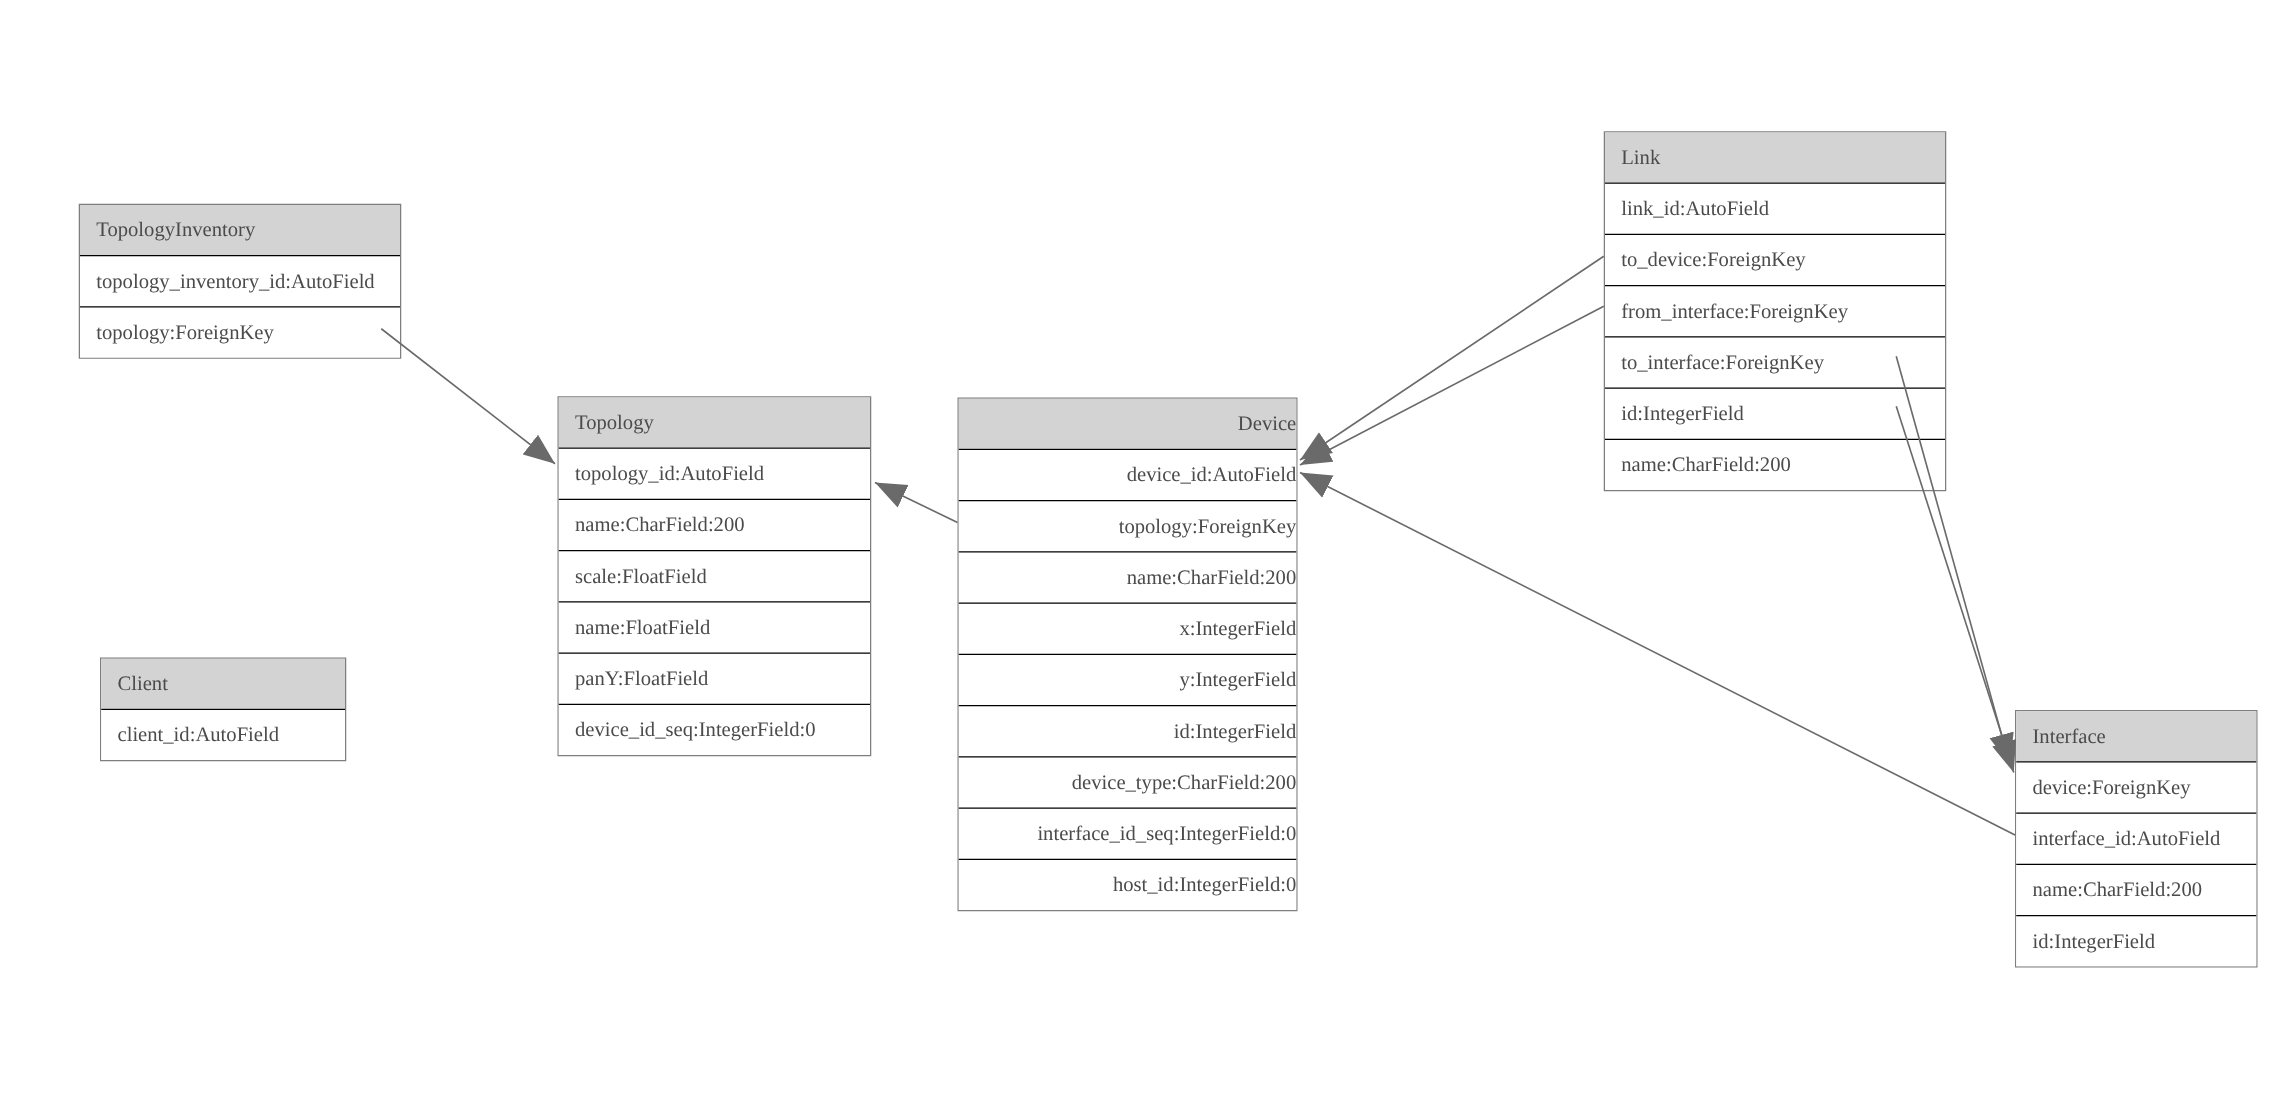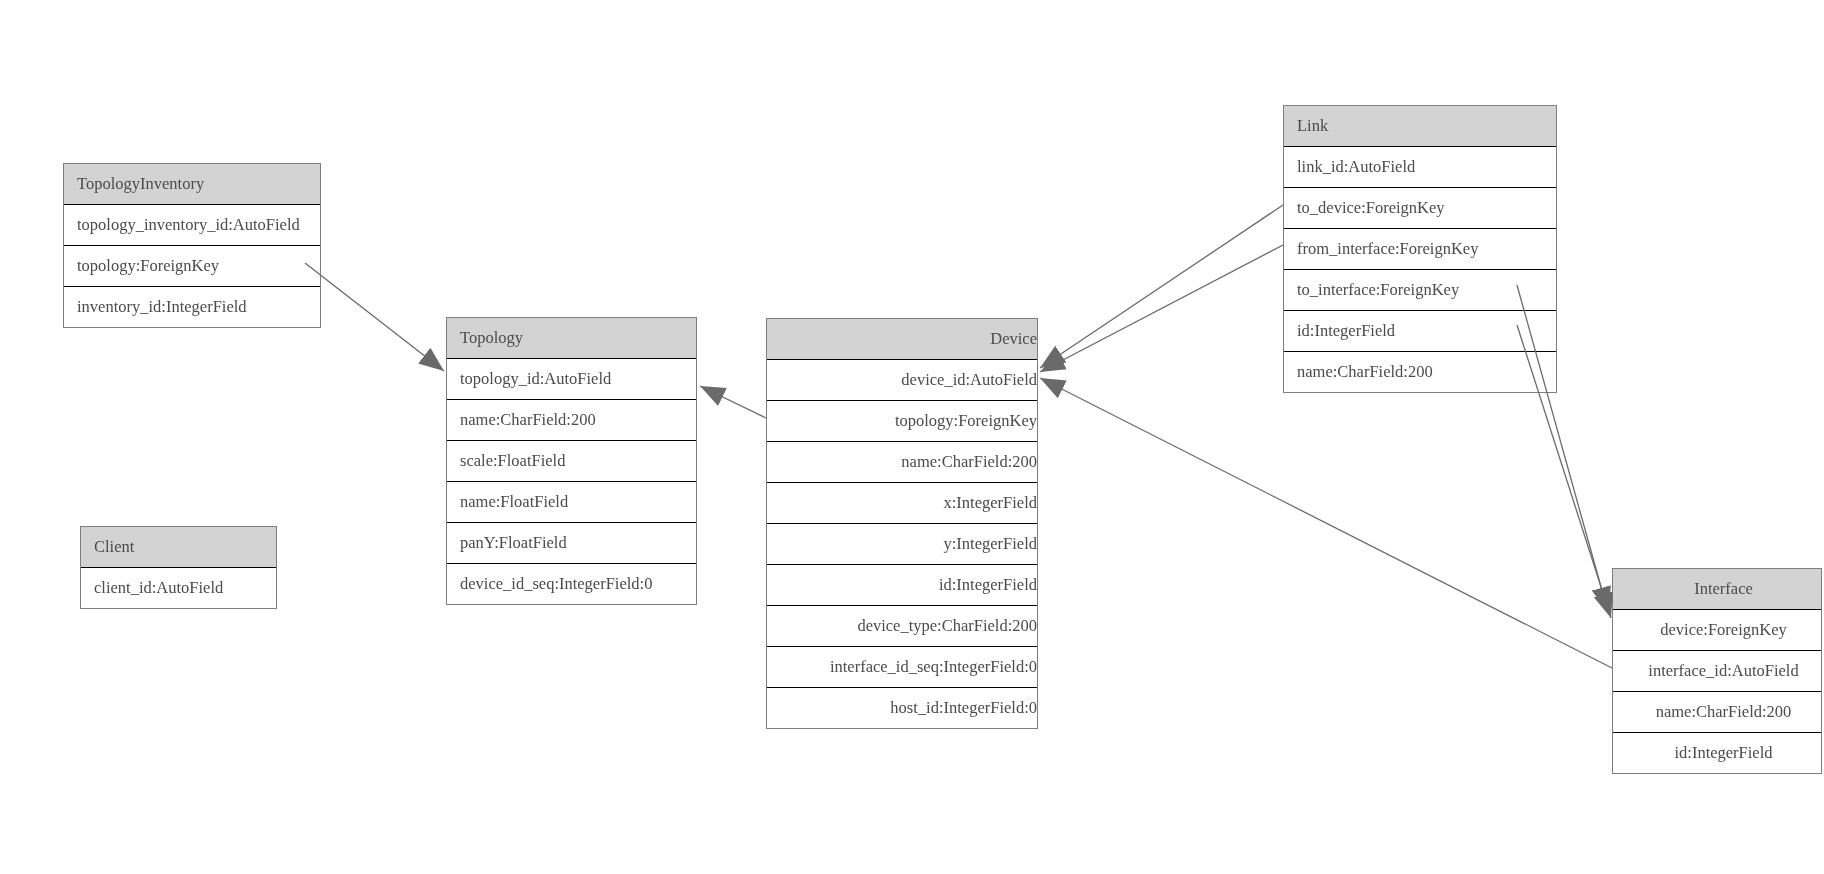--- a/index.html
+++ b/index.html
@@ -62,21 +62,20 @@
 </style>
 </head>
 <body>
 
 <div id="canvas">
 
   <div class="entity" style="left:22px; top:163px; width:258px;margin-left:41px;">
     <div class="entity-header">TopologyInventory</div>
     <div class="entity-row">topology_inventory_id:AutoField</div>
     <div class="entity-row">topology:ForeignKey</div>
-    <div class="entity-row">inventory_id:IntegerField</div>
   </div>
 
   <div class="entity" style="left:446px; top:317px; width:251px;">
     <div class="entity-header">Topology</div>
     <div class="entity-row">topology_id:AutoField</div>
     <div class="entity-row">name:CharField:200</div>
     <div class="entity-row">scale:FloatField</div>
     <div class="entity-row">name:FloatField</div>
     <div class="entity-row">panY:FloatField</div>
     <div class="entity-row">device_id_seq:IntegerField:0</div>
@@ -103,21 +102,21 @@
   <div class="entity" style="left:1283px; top:105px; width:274px;">
     <div class="entity-header">Link</div>
     <div class="entity-row">link_id:AutoField</div>
     <div class="entity-row">to_device:ForeignKey</div>
     <div class="entity-row">from_interface:ForeignKey</div>
     <div class="entity-row">to_interface:ForeignKey</div>
     <div class="entity-row">id:IntegerField</div>
     <div class="entity-row">name:CharField:200</div>
   </div>
 
-  <div class="entity" style="left:1612px; top:568px; width:210px;text-align:center;">
+  <div class="entity" style="left:1612px; top:568px; width:194px;">
     <div class="entity-header">Interface</div>
     <div class="entity-row">device:ForeignKey</div>
     <div class="entity-row">interface_id:AutoField</div>
     <div class="entity-row">name:CharField:200</div>
     <div class="entity-row">id:IntegerField</div>
   </div>
 
   <svg id="relations-svg" viewBox="0 0 1824 874" xmlns="http://www.w3.org/2000/svg">
     <defs>
       <marker id="arrowhead" viewBox="0 0 10 8" refX="10" refY="4" markerUnits="userSpaceOnUse" markerWidth="25" markerHeight="21" orient="auto">

